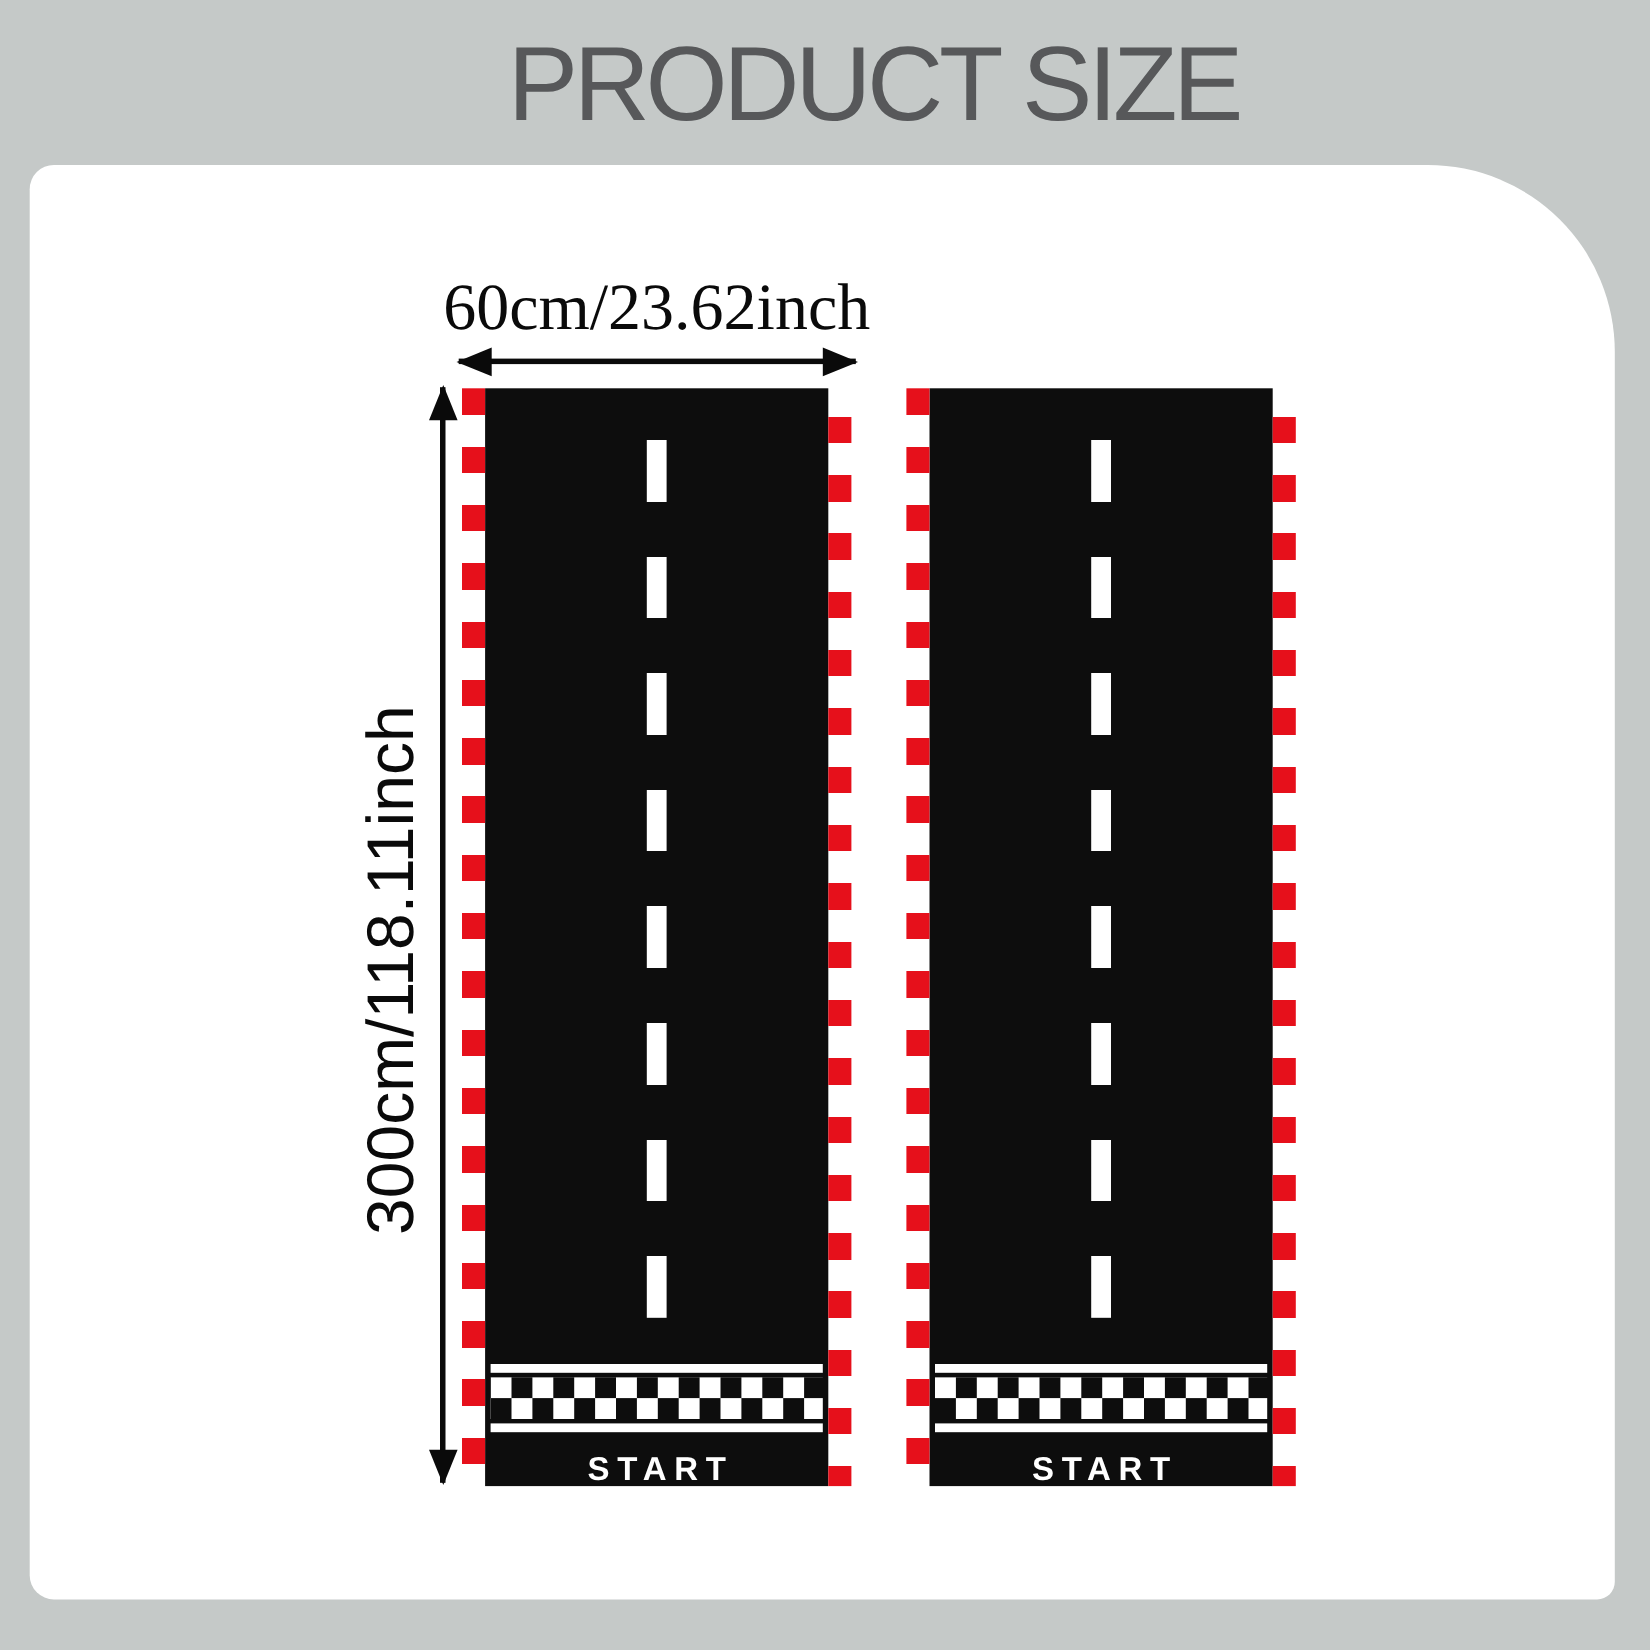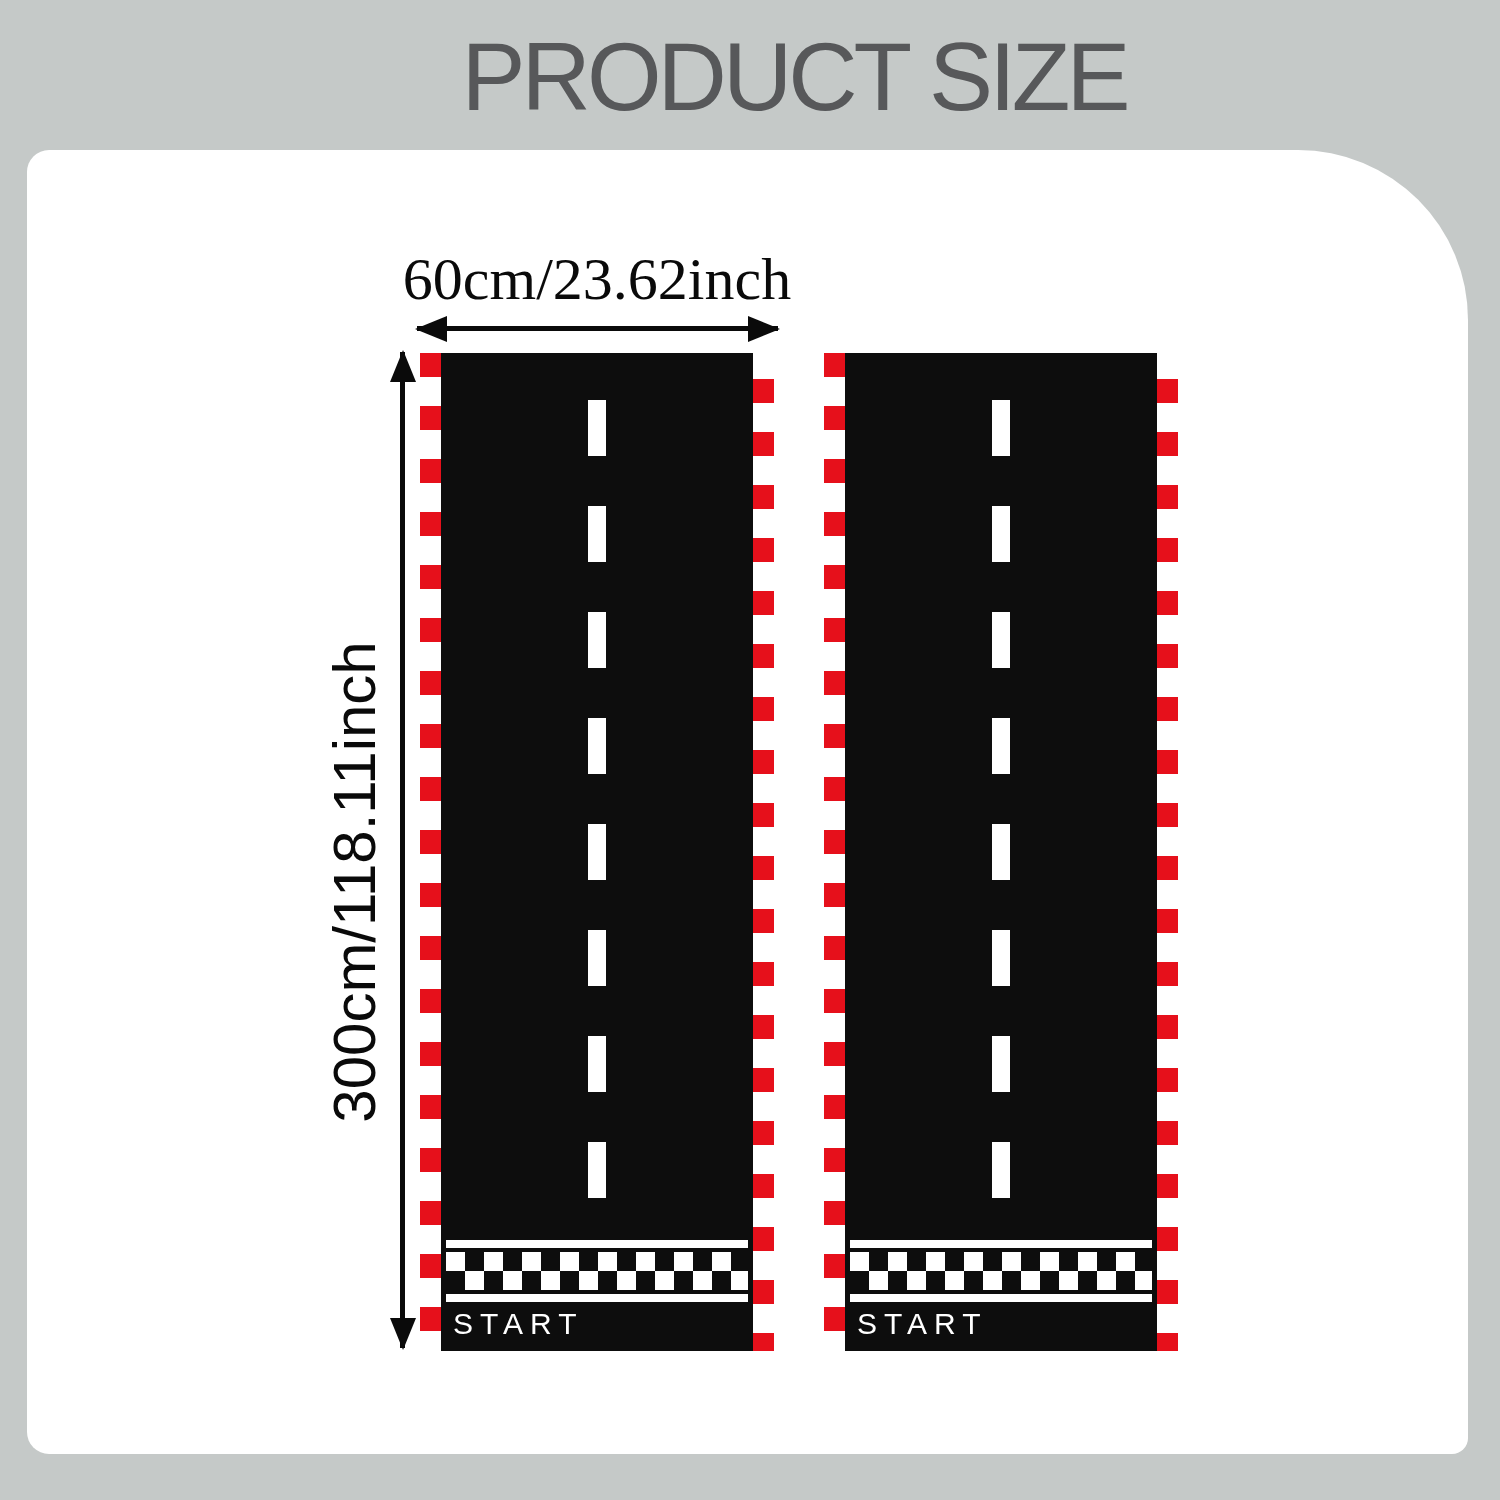--- a/index.html
+++ b/index.html
@@ -65,22 +65,22 @@
       var(--marking-white) 0 56px, transparent 56px 106px);
   }
   .finish{position:absolute;left:5px;right:5px;top:887px;}
   .finish-bar{height:8px;background:var(--marking-white);}
   .checker{
     height:38px;margin:4px 0;
     background-image:repeating-conic-gradient(var(--marking-white) 0% 25%, transparent 0% 50%);
     background-size:38px 38px;background-position:19px 0;
   }
   .start-label{
-    margin-top:5px;text-align:left;color:var(--marking-white);
-    font-size:30px;font-weight:normal;letter-spacing:7px;text-indent:7px;
+    margin-top:17px;text-align:center;color:var(--marking-white);
+    font-size:30px;font-weight:bold;letter-spacing:7px;text-indent:7px;
   }
 </style>
 </head>
 <body>
 
 <div class="panel"></div>
 
 <div class="page-title">PRODUCT SIZE</div>
 
 <div class="dim-label width-label">60cm/23.62inch</div>

